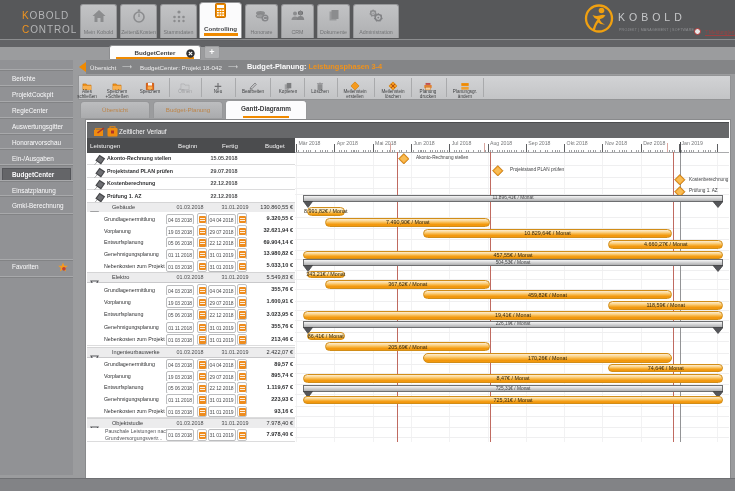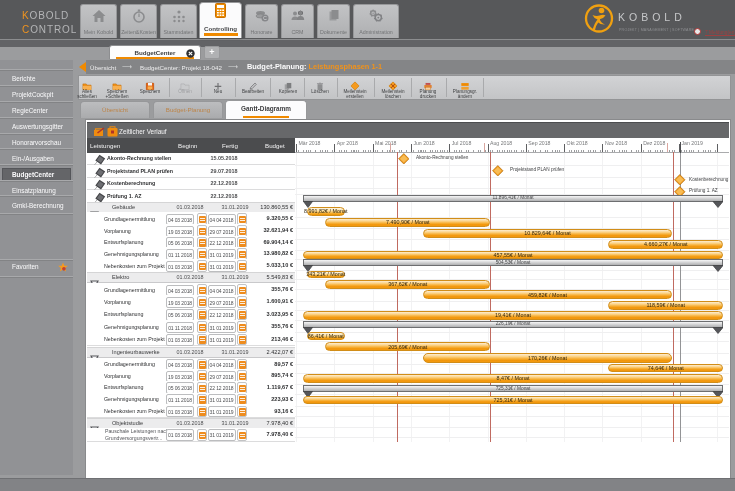--- a/index.html
+++ b/index.html
@@ -181,21 +181,21 @@
     </svg></div>
 <div class="abs" id="plusbtn">+</div>
 <div class="abs" id="bcrumb"></div>
 <svg class="abs" style="left:76px;top:61px" width="11" height="12" viewBox="0 0 11 12">
     <path d="M10 1 L3 6 L10 11 Z" fill="#f08a00"></path>
   </svg>
 <span class="abs" style="left:90px;top:63.5px;font-size:6.2px;color:#ededee">Übersicht</span>
 <span class="abs" style="left:122px;top:62.5px;font-size:7px;color:#d9dadb">⟶</span>
 <span class="abs" style="left:140px;top:63.5px;font-size:6.2px;color:#ededee">BudgetCenter: Projekt 18-042</span>
 <span class="abs" style="left:228px;top:62.5px;font-size:7px;color:#d9dadb">⟶</span>
-<span class="abs" style="left:247px;top:62px;font-size:7.4px;font-weight:bold;color:#fbfbfc">Budget-Planung: <span style="color:#f0921b">Leistungsphasen 1-1</span></span>
+<span class="abs" style="left:247px;top:62px;font-size:7.4px;font-weight:bold;color:#fbfbfc">Budget-Planung: <span style="color:#f0921b">Leistungsphasen 3-4</span></span>
 <div class="abs" id="tbar"></div>
 <div class="tbtn" style="left:70px;width:34px">
     <span class="ic"><svg width="12" height="10" viewBox="0 0 12 10">
         <path d="M1 2.5 L1 9 L11 9 L11 3.5 L6 3.5 L5 2 L1 2 Z" fill="#f0921b" stroke="#c96f00" stroke-width="0.7"></path>
         <path d="M1 4.5 L11 4.5 L11 9 L1 9 Z" fill="#f8b050"></path>
       </svg></span>
     <div class="lb" style="color:#3e3f41">Alles
 schließen</div>
   </div>
 <div class="tbtn" style="left:100px;width:34px">

